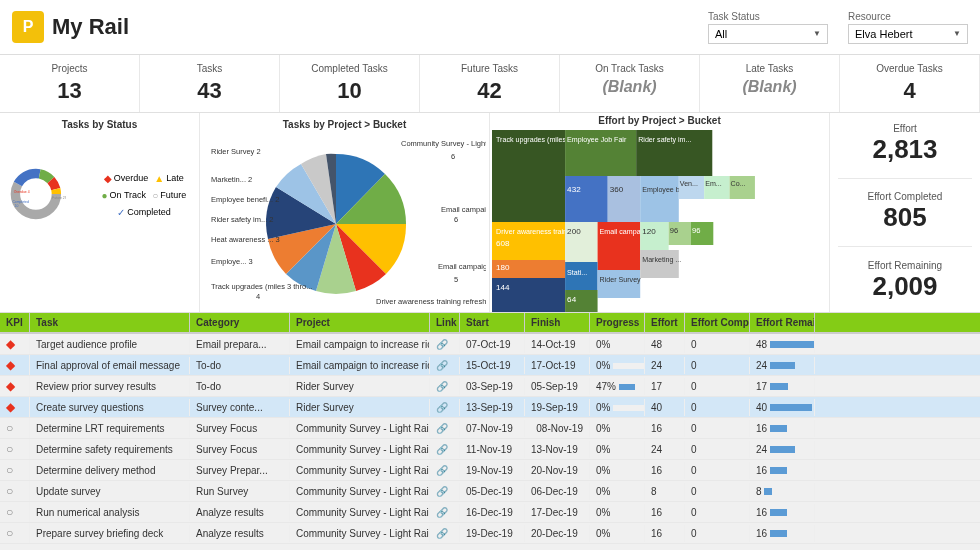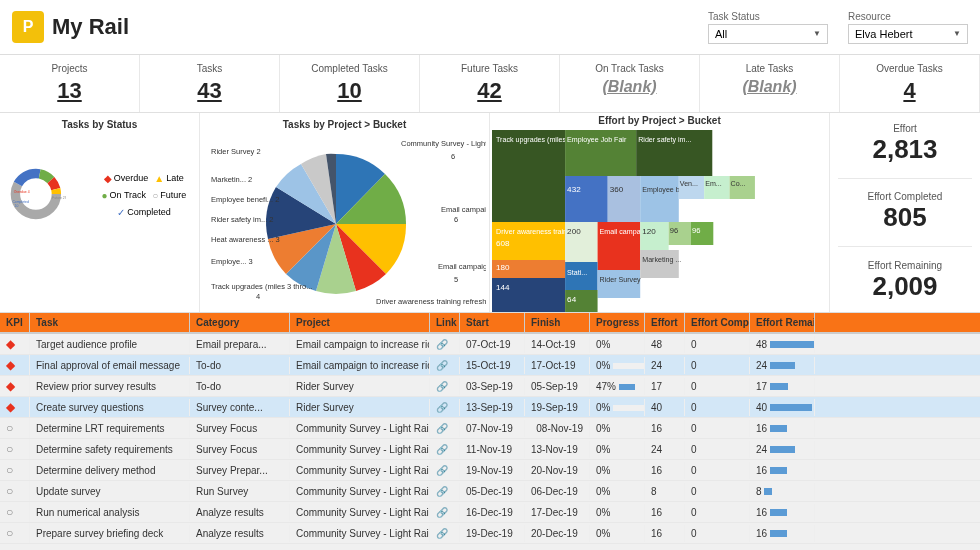--- a/index.html
+++ b/index.html
@@ -11,27 +11,27 @@
     .header-title { font-size: 22px; font-weight: 600; color: #252525; }
     .header-filters { display: flex; gap: 20px; align-items: center; }
     .filter-group { display: flex; flex-direction: column; }
     .filter-label { font-size: 10px; color: #666; margin-bottom: 2px; }
     .filter-select { display: flex; align-items: center; border: 1px solid #ccc; padding: 3px 6px; background: #fff; min-width: 120px; justify-content: space-between; font-size: 11px; cursor: pointer; }
     .chevron { font-size: 8px; color: #555; }
 
     .metrics-row { display: flex; background: #fff; border-bottom: 1px solid #e0e0e0; }
     .metric-card { flex: 1; padding: 8px 12px; border-right: 1px solid #e8e8e8; text-align: center; }
     .metric-label { font-size: 10px; color: #555; margin-bottom: 4px; }
-    .metric-value { font-size: 22px; font-weight: 600; color: #252525; text-decoration: underline; }
+    .metric-value { font-size: 22px; font-weight: 600; color: #252525; }
     .metric-value.blank { font-size: 16px; color: #888; font-style: italic; }
     .chart-title { font-size: 10px; font-weight: 600; color: #333; text-align: center; margin-bottom: 4px; }
     .effort-card { text-align: center; }
     .effort-card-label { font-size: 10px; color: #555; }
     .effort-card-value { font-size: 26px; font-weight: 600; color: #252525; }
-    .table-header { display: flex; background: #f97316; border-bottom: 2px solid #ccc; padding: 0; }
+    .table-header { display: flex; background: #84cc16; border-bottom: 2px solid #ccc; padding: 0; }
     .th { padding: 4px 6px; font-size: 10px; font-weight: 600; color: #333; border-right: 1px solid #ccc; white-space: nowrap; overflow: hidden; }
     .table-body { overflow-y: auto; }
     .table-row { display: flex; border-bottom: 1px solid #e8e8e8; align-items: center; }
     .td { padding: 3px 6px; font-size: 10px; color: #333; border-right: 1px solid #eee; overflow: hidden; white-space: nowrap; }
     
     .highlighted-row { background: #d3e7f7 !important; }
     
     .charts-and-effort { display: flex; height: 200px; background: #fff; border-bottom: 1px solid #ddd; }
     
     .chart-donut-panel { width: 200px; border-right: 1px solid #e8e8e8; padding: 6px; }

